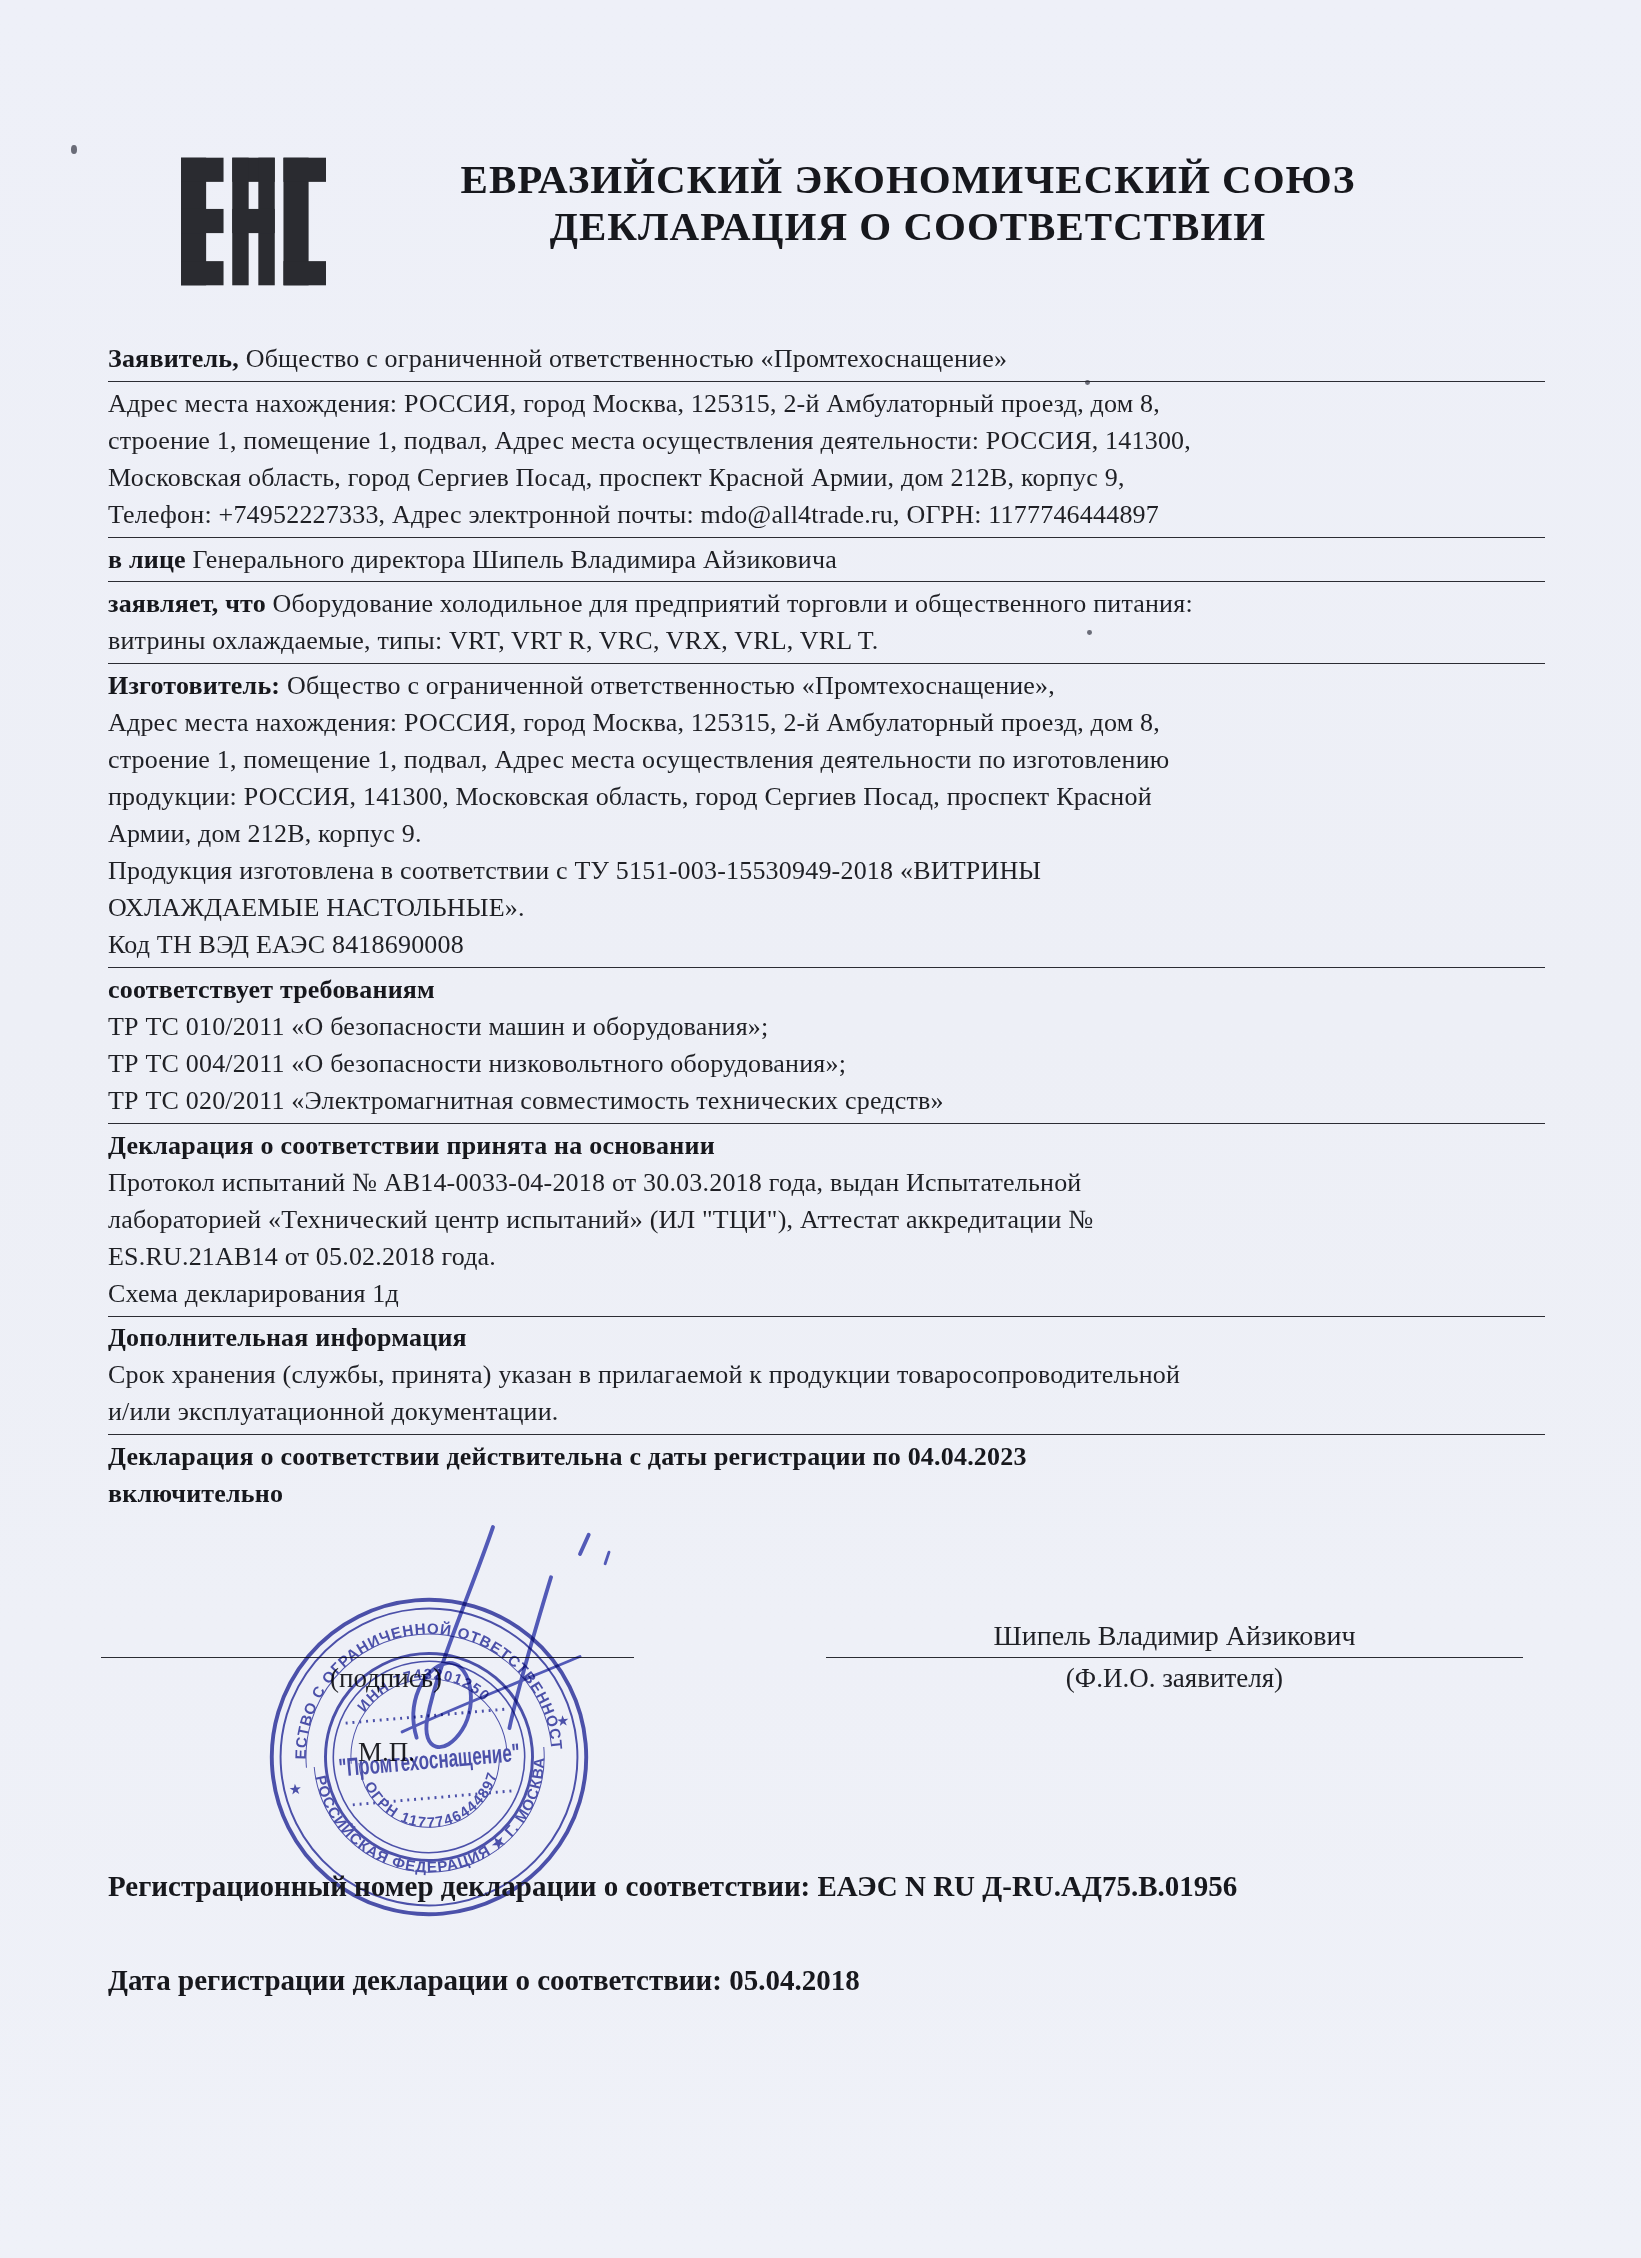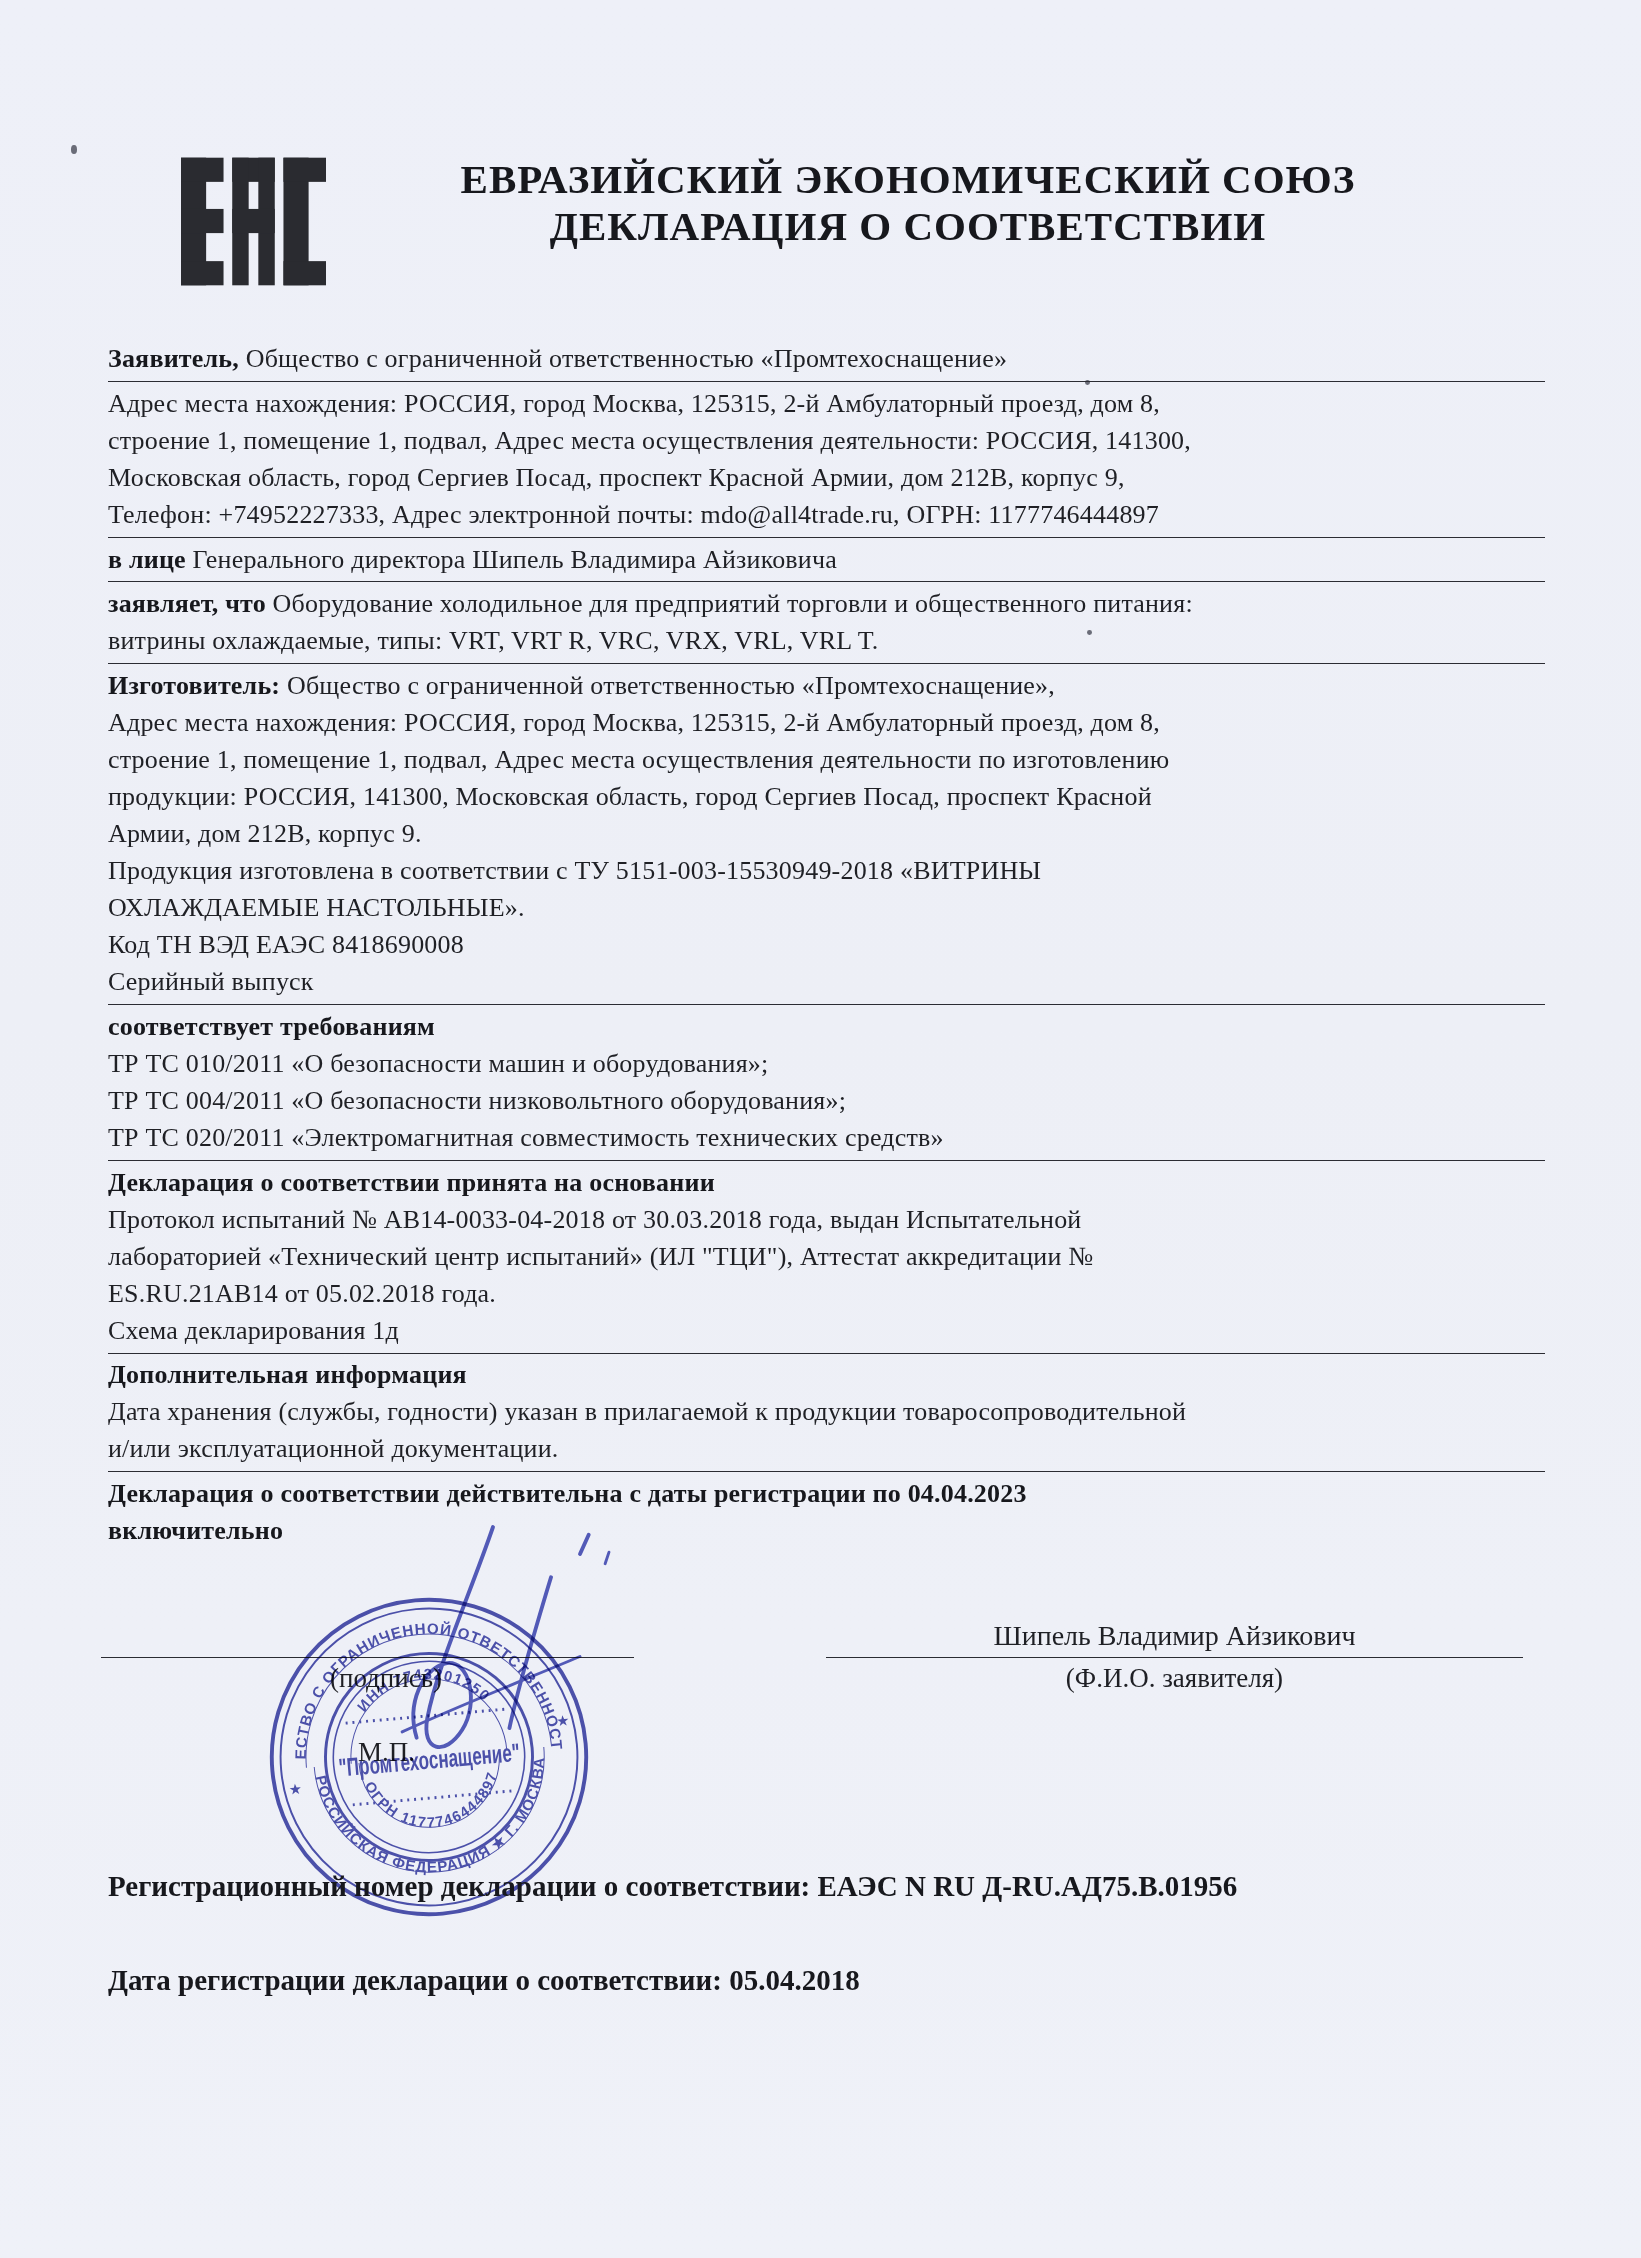--- a/index.html
+++ b/index.html
@@ -94,38 +94,37 @@
     <div class="rule"></div>
 
     <div class="line"><span class="b">Изготовитель:</span><span> Общество с ограниченной ответственностью «Промтехоснащение»,</span></div>
     <div class="line">Адрес места нахождения: РОССИЯ, город Москва, 125315, 2-й Амбулаторный проезд, дом 8,</div>
     <div class="line">строение 1, помещение 1, подвал, Адрес места осуществления деятельности по изготовлению</div>
     <div class="line">продукции: РОССИЯ, 141300, Московская область, город Сергиев Посад, проспект Красной</div>
     <div class="line">Армии, дом 212В, корпус 9.</div>
     <div class="line">Продукция изготовлена в соответствии с ТУ 5151-003-15530949-2018 «ВИТРИНЫ</div>
     <div class="line">ОХЛАЖДАЕМЫЕ НАСТОЛЬНЫЕ».</div>
     <div class="line">Код ТН ВЭД ЕАЭС 8418690008</div>
-    <div class="line">Серийный выпуск</div>
     <div class="rule"></div>
 
     <div class="line b">соответствует требованиям</div>
     <div class="line">ТР ТС 010/2011 «О безопасности машин и оборудования»;</div>
     <div class="line">ТР ТС 004/2011 «О безопасности низковольтного оборудования»;</div>
     <div class="line">ТР ТС 020/2011 «Электромагнитная совместимость технических средств»</div>
     <div class="rule"></div>
 
     <div class="line b">Декларация о соответствии принята на основании</div>
     <div class="line">Протокол испытаний № АВ14-0033-04-2018 от 30.03.2018 года, выдан Испытательной</div>
     <div class="line">лабораторией «Технический центр испытаний» (ИЛ "ТЦИ"), Аттестат аккредитации №</div>
     <div class="line">ES.RU.21АВ14 от 05.02.2018 года.</div>
     <div class="line">Схема декларирования 1д</div>
     <div class="rule"></div>
 
     <div class="line b">Дополнительная информация</div>
-    <div class="line">Дата хранения (службы, годности) указан в прилагаемой к продукции товаросопроводительной</div>
+    <div class="line">Срок хранения (службы, принята) указан в прилагаемой к продукции товаросопроводительной</div>
     <div class="line">и/или эксплуатационной документации.</div>
     <div class="rule"></div>
 
     <div class="line b">Декларация о соответствии действительна с даты регистрации по 04.04.2023</div>
     <div class="line b">включительно</div>
   </div>
 
   <div class="sig-line left"></div>
   <div class="sig-line right"></div>
   <div class="cap fio-name">Шипель Владимир Айзикович</div>

